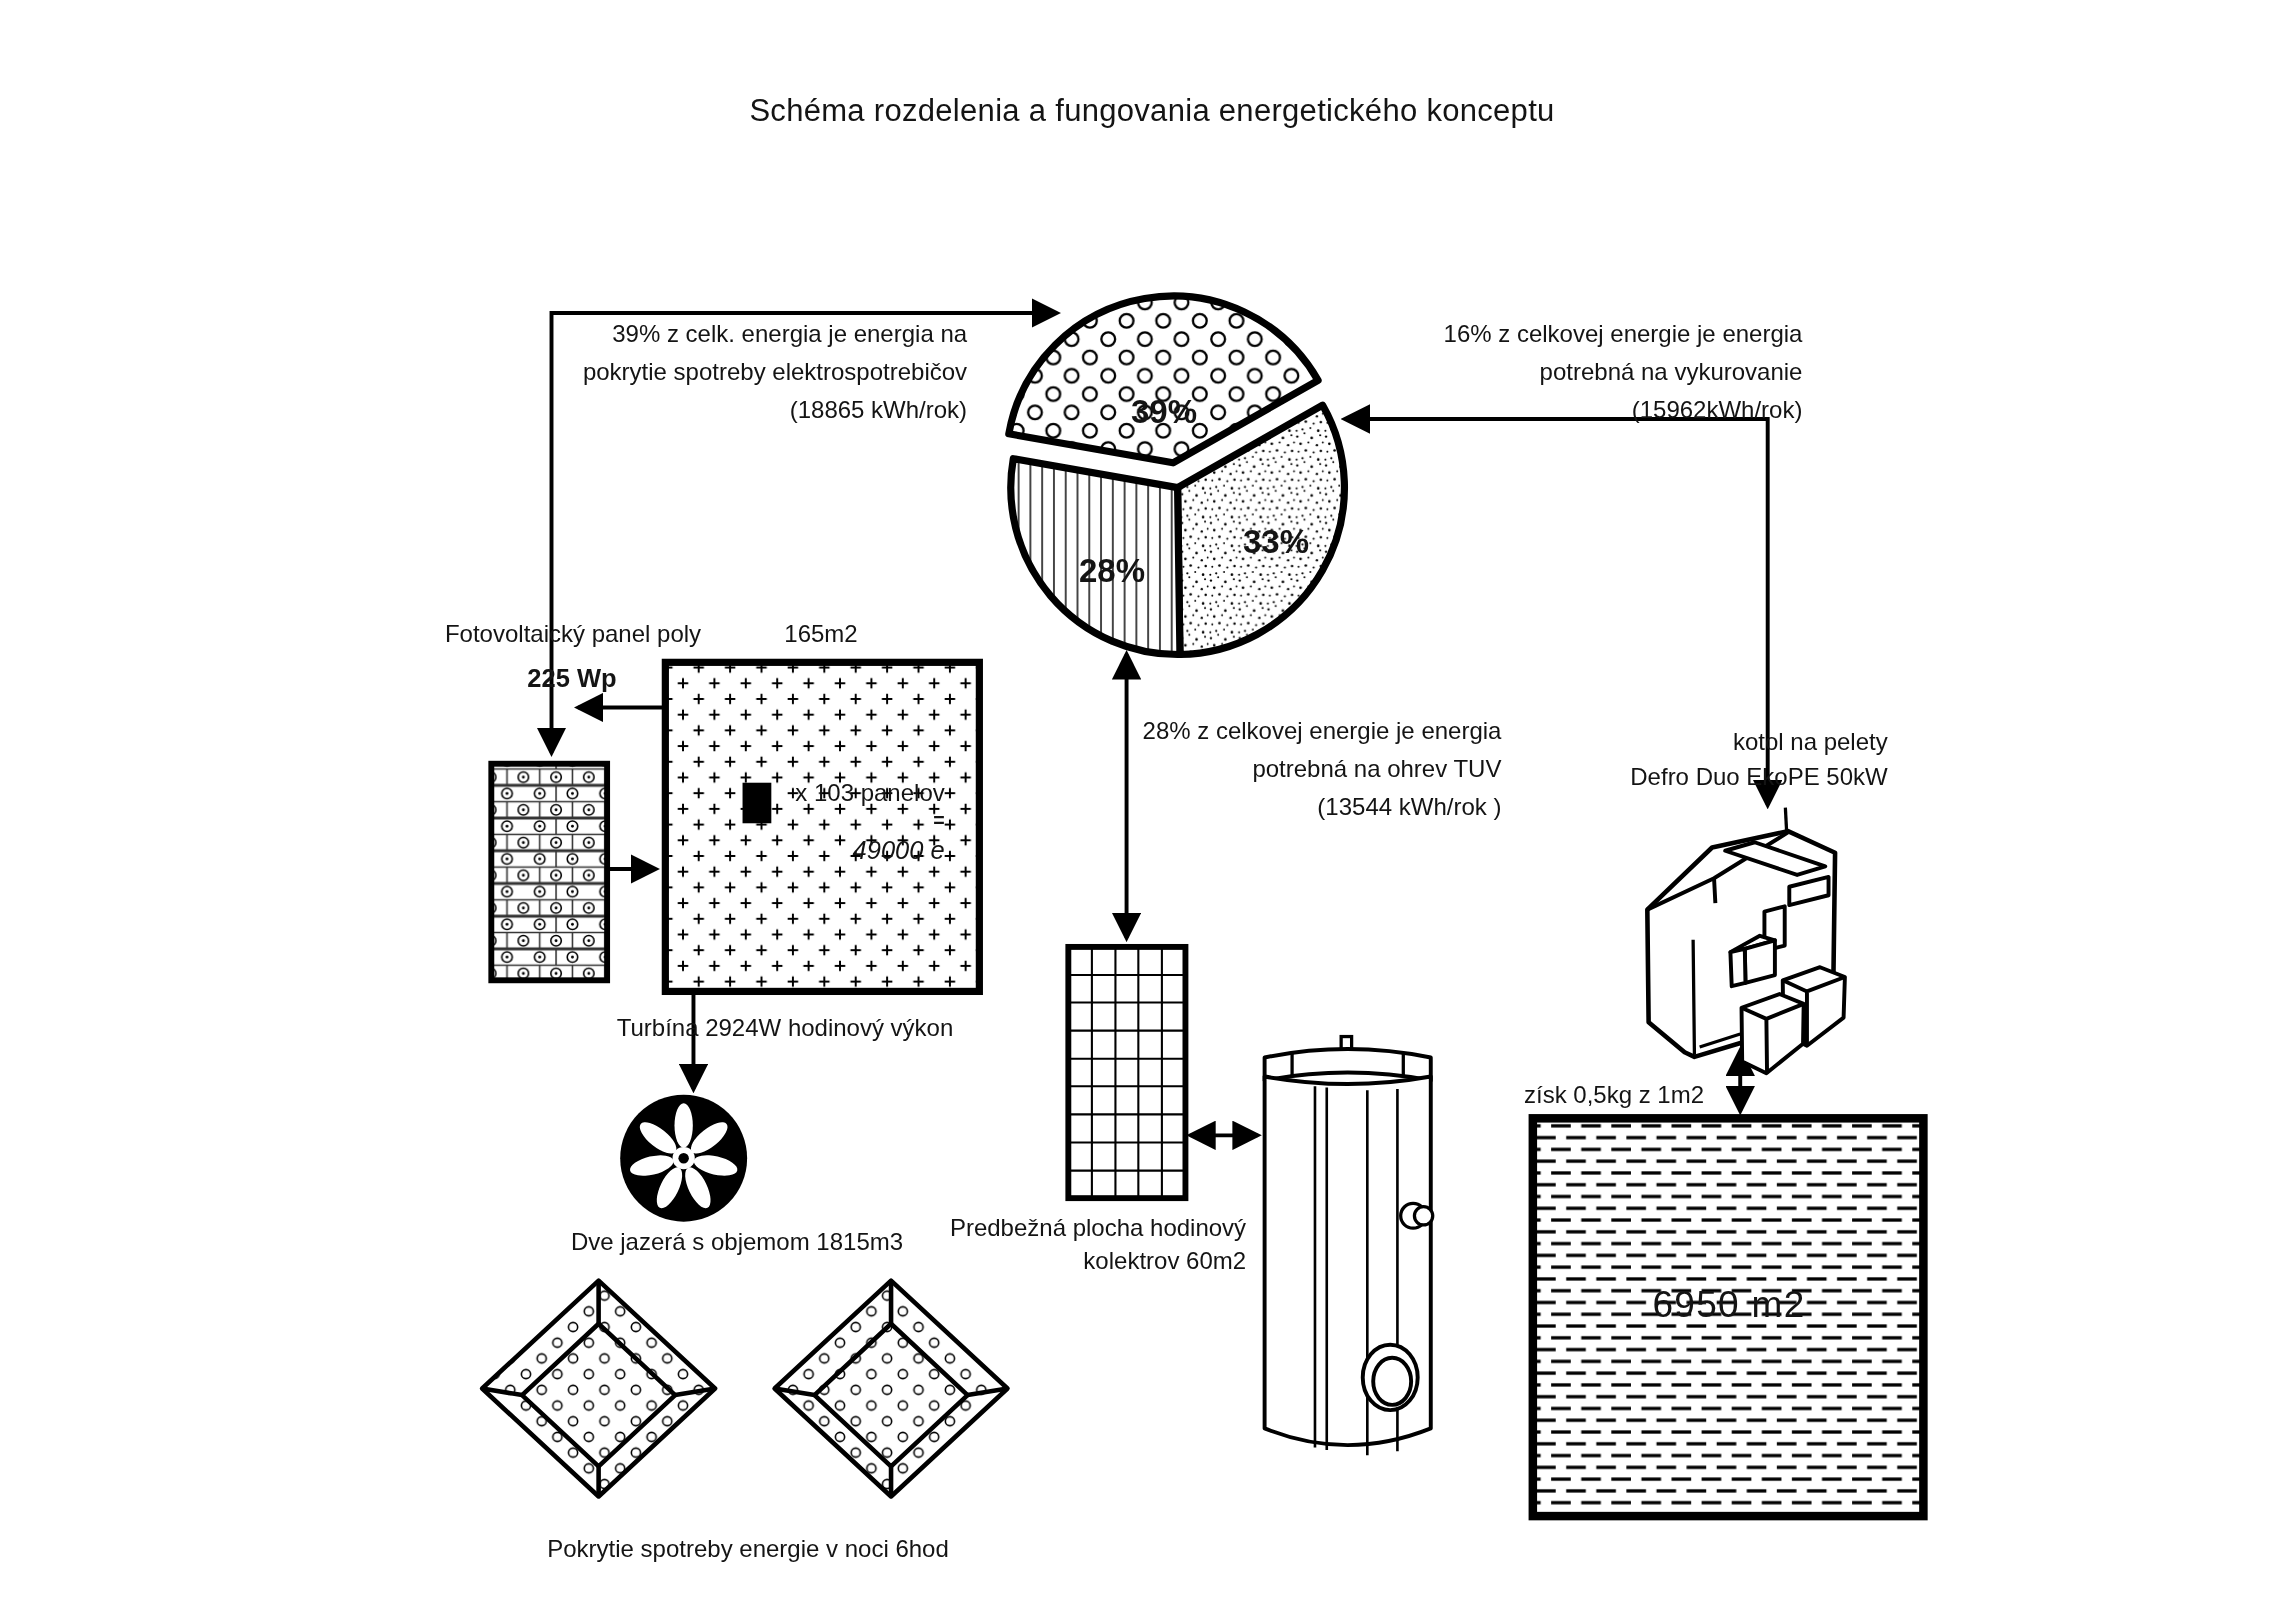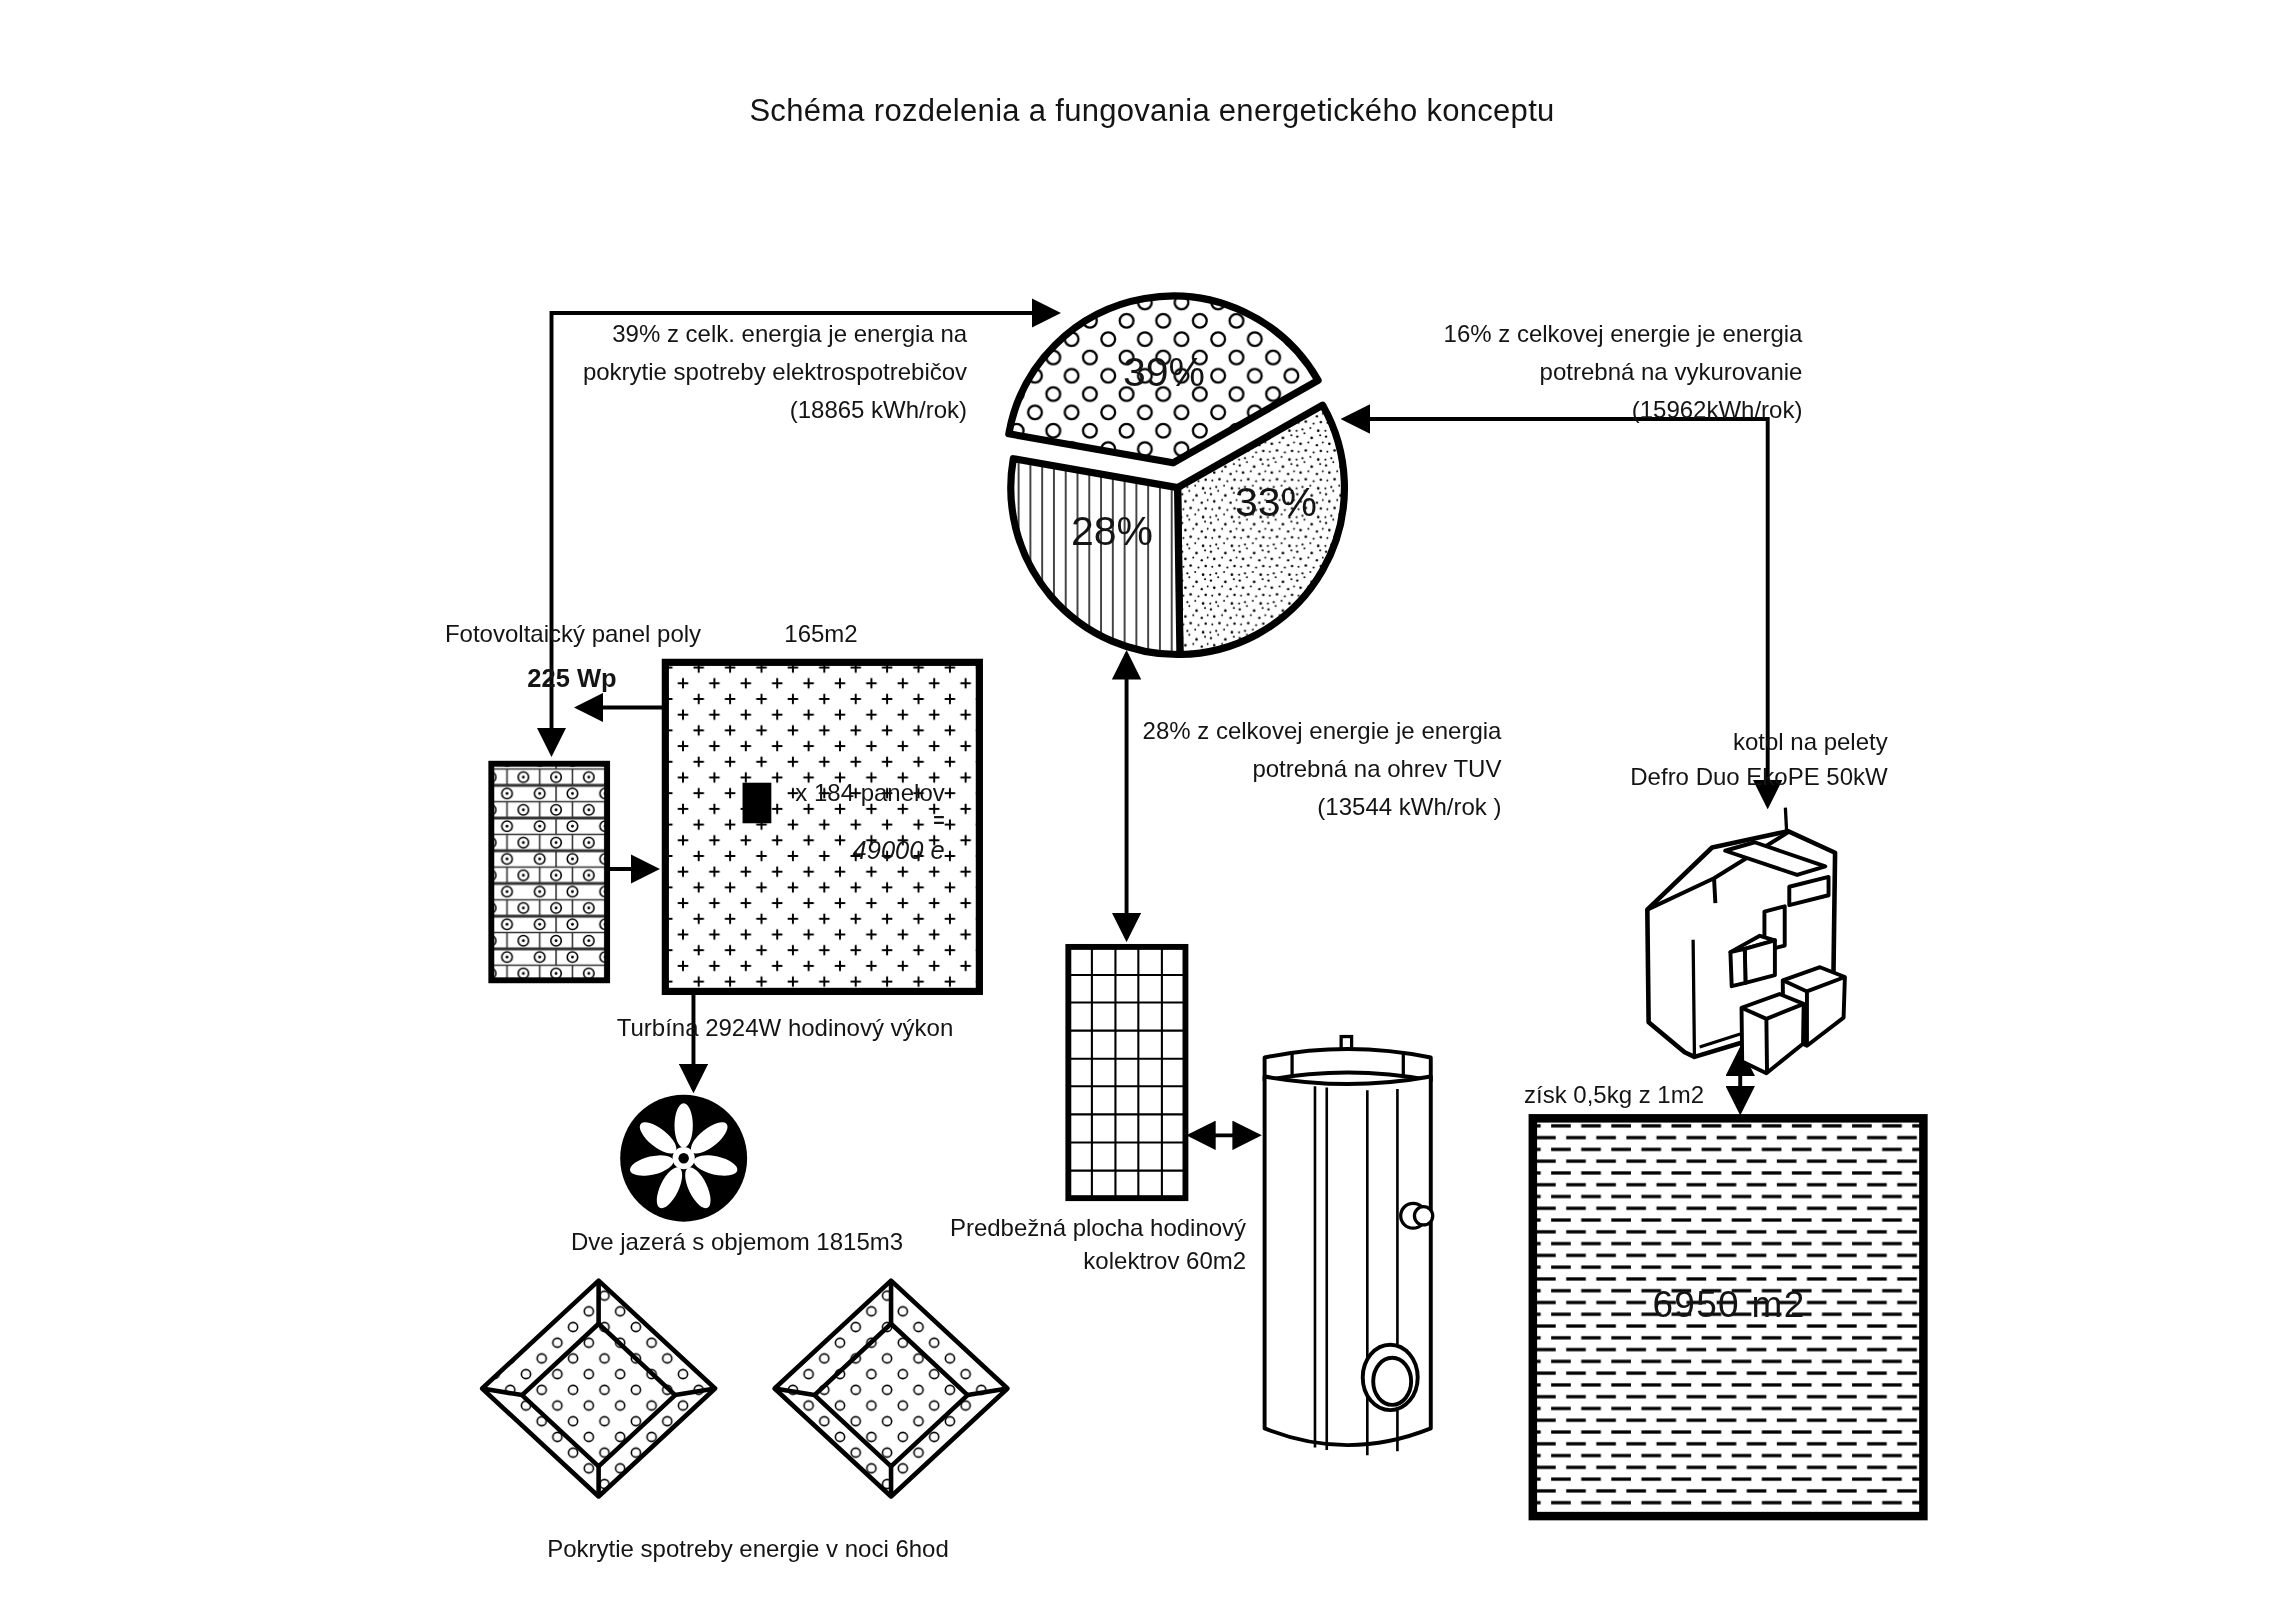--- a/index.html
+++ b/index.html
@@ -7,21 +7,21 @@
           font-family:"Liberation Sans",sans-serif;color:#111;}
   svg.layer{position:absolute;left:0;top:0;}
   .txt{position:absolute;transform:translateX(-50%);text-align:right;white-space:nowrap;color:#141414;}
   .title{font-size:31px;letter-spacing:0.3px;}
   .subtitle{font-size:23.6px;}
   .body37{font-size:24px;line-height:38px;}
   .lh54{line-height:35px;}
   .lh51{line-height:33px;}
   .lh45{font-size:23.6px;line-height:29.4px;}
   .single{font-size:24px;}
-  .pie-label{font-size:41px;font-weight:400;}
+  .pie-label{font-size:33px;font-weight:700;margin-top:44px;}
   .area-big{font-size:37px;font-weight:500;letter-spacing:1.3px;}
   .pw{font-size:25.5px;font-weight:600;}
   .eq{font-size:19.6px;line-height:25px;font-weight:700;}
   .pan1{font-size:24px;line-height:31px;}
   .pan2{font-size:25.5px;line-height:34px;font-style:italic;}
 </style>
 </head>
 <body>
 
 <div class="canvas">
@@ -218,21 +218,21 @@
   <div class="txt body37 lh54" style="left:1759px;top:724px">
     <div>kotol na pelety</div>
     <div>Defro Duo EkoPE 50kW</div>
   </div>
 
   <div class="txt single" style="left:573px;top:620px">Fotovoltaický panel  poly</div>
   <div class="txt pw" style="left:572px;top:664px">225 Wp</div>
   <div class="txt single" style="left:821px;top:620px">165m2</div>
 
   <div class="txt" style="left:870px;top:777px">
-    <div class="pan1">x  184 panelov</div>
+    <div class="pan1">x  103 panelov</div>
     <div class="eq">=</div>
     <div class="pan2">49000 e</div>
   </div>
 
   <div class="txt single" style="left:785px;top:1014px">Turbína 2924W hodinový výkon</div>
 
   <div class="txt body37 lh51" style="left:1098px;top:1211px">
     <div>Predbežná plocha hodinový</div>
     <div>kolektrov 60m2</div>
   </div>

